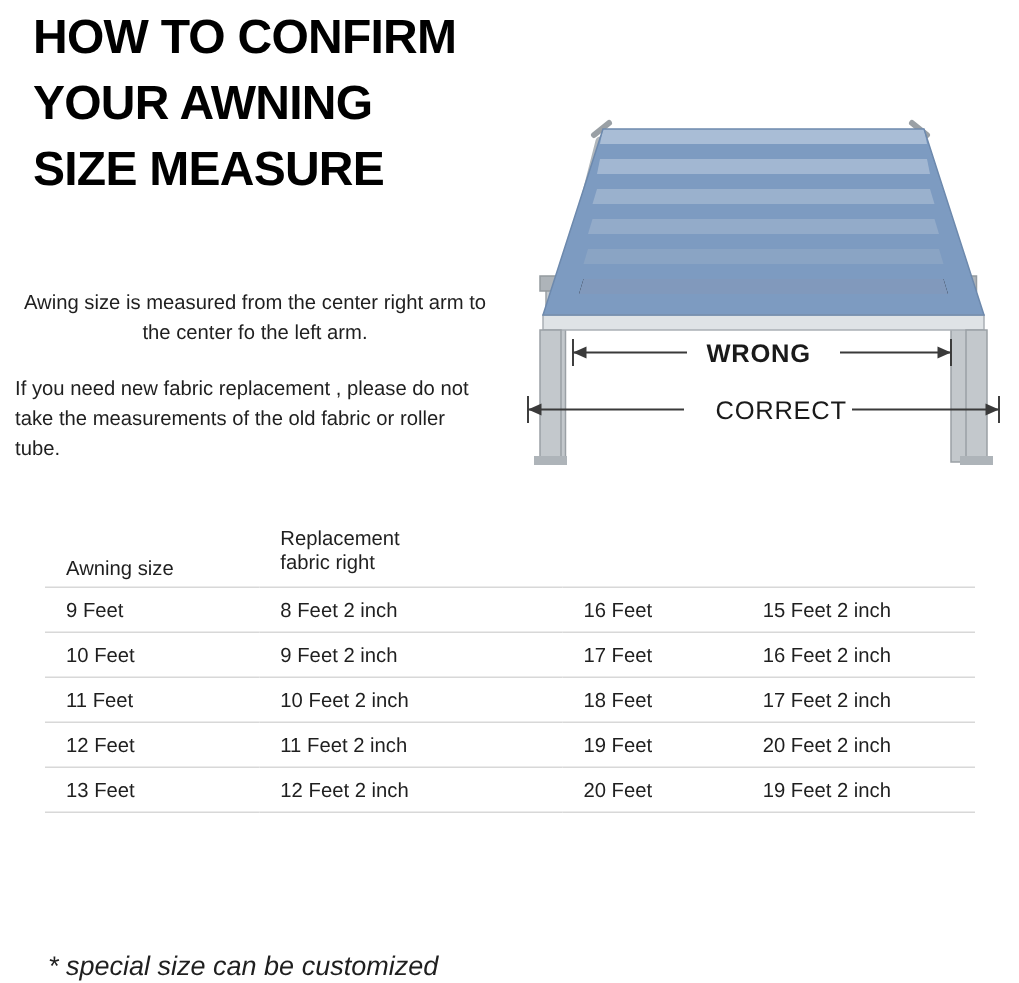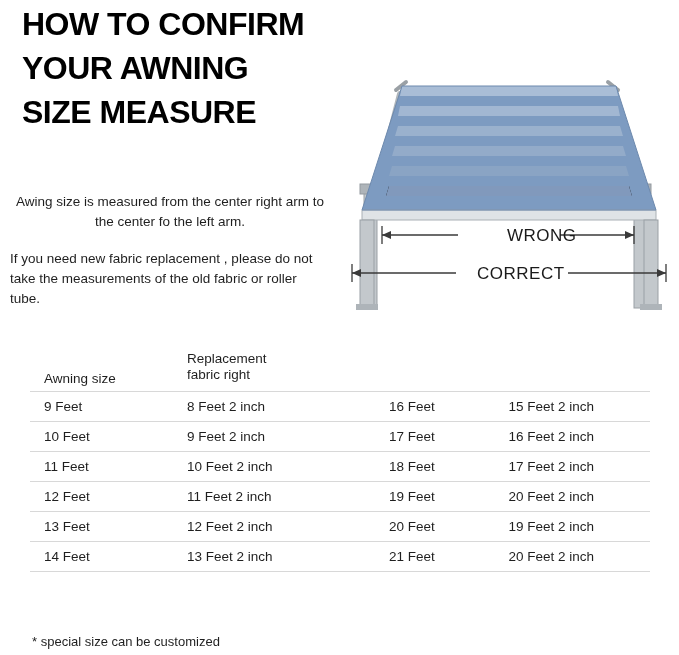--- a/index.html
+++ b/index.html
@@ -54,21 +54,21 @@
   }
   #illustration svg { display: block; }
 
   .lbl-wrong, .lbl-correct {
     position: absolute;
     font-size: 17px;
     color: #1a1a1a;
     letter-spacing: 0.5px;
     white-space: nowrap;
   }
-  .lbl-wrong  { left: 507px; top: 226px; }
+  .lbl-wrong  { left: 471px; top: 226px; font-weight: bold; }
   .lbl-correct{ left: 477px; top: 264px; }
 
   
   #table-wrap {
     position: absolute;
     left: 30px;
     top: 344px;
     width: 620px;
   }
   table {
@@ -94,22 +94,23 @@
   th.c0, td.c0 { width: 140px; }
   th.c1, td.c1 { width: 205px; }
   th.c2, td.c2 { width: 115px; }
   th.c3, td.c3 { width: 160px; }
   tbody tr:last-child td { border-bottom: 1px solid #d8d8d8; }
 
   #footnote {
     position: absolute;
     left: 32px;
     top: 634px;
-    font-size: 13px;
+    font-size: 18px;
     color: #1f1f1f;
+    font-style: italic;
   }
 </style>
 </head>
 <body>
 
 <div id="heading">
   <span class="hline">HOW TO CONFIRM</span>
   <span class="hline">YOUR AWNING</span>
   <span class="hline">SIZE MEASURE</span>
 </div>
@@ -209,23 +210,17 @@
         <td class="c1">11 Feet 2 inch</td>
         <td class="c2">19 Feet</td>
         <td class="c3">20 Feet 2 inch</td>
       </tr>
       <tr>
         <td class="c0">13 Feet</td>
         <td class="c1">12 Feet 2 inch</td>
         <td class="c2">20 Feet</td>
         <td class="c3">19 Feet 2 inch</td>
       </tr>
-      <tr>
-        <td class="c0">14 Feet</td>
-        <td class="c1">13 Feet 2 inch</td>
-        <td class="c2">21 Feet</td>
-        <td class="c3">20 Feet 2 inch</td>
-      </tr>
     </tbody>
   </table>
 </div>
 
 <div id="footnote">* special size can be customized</div>
 
 </body></html>

